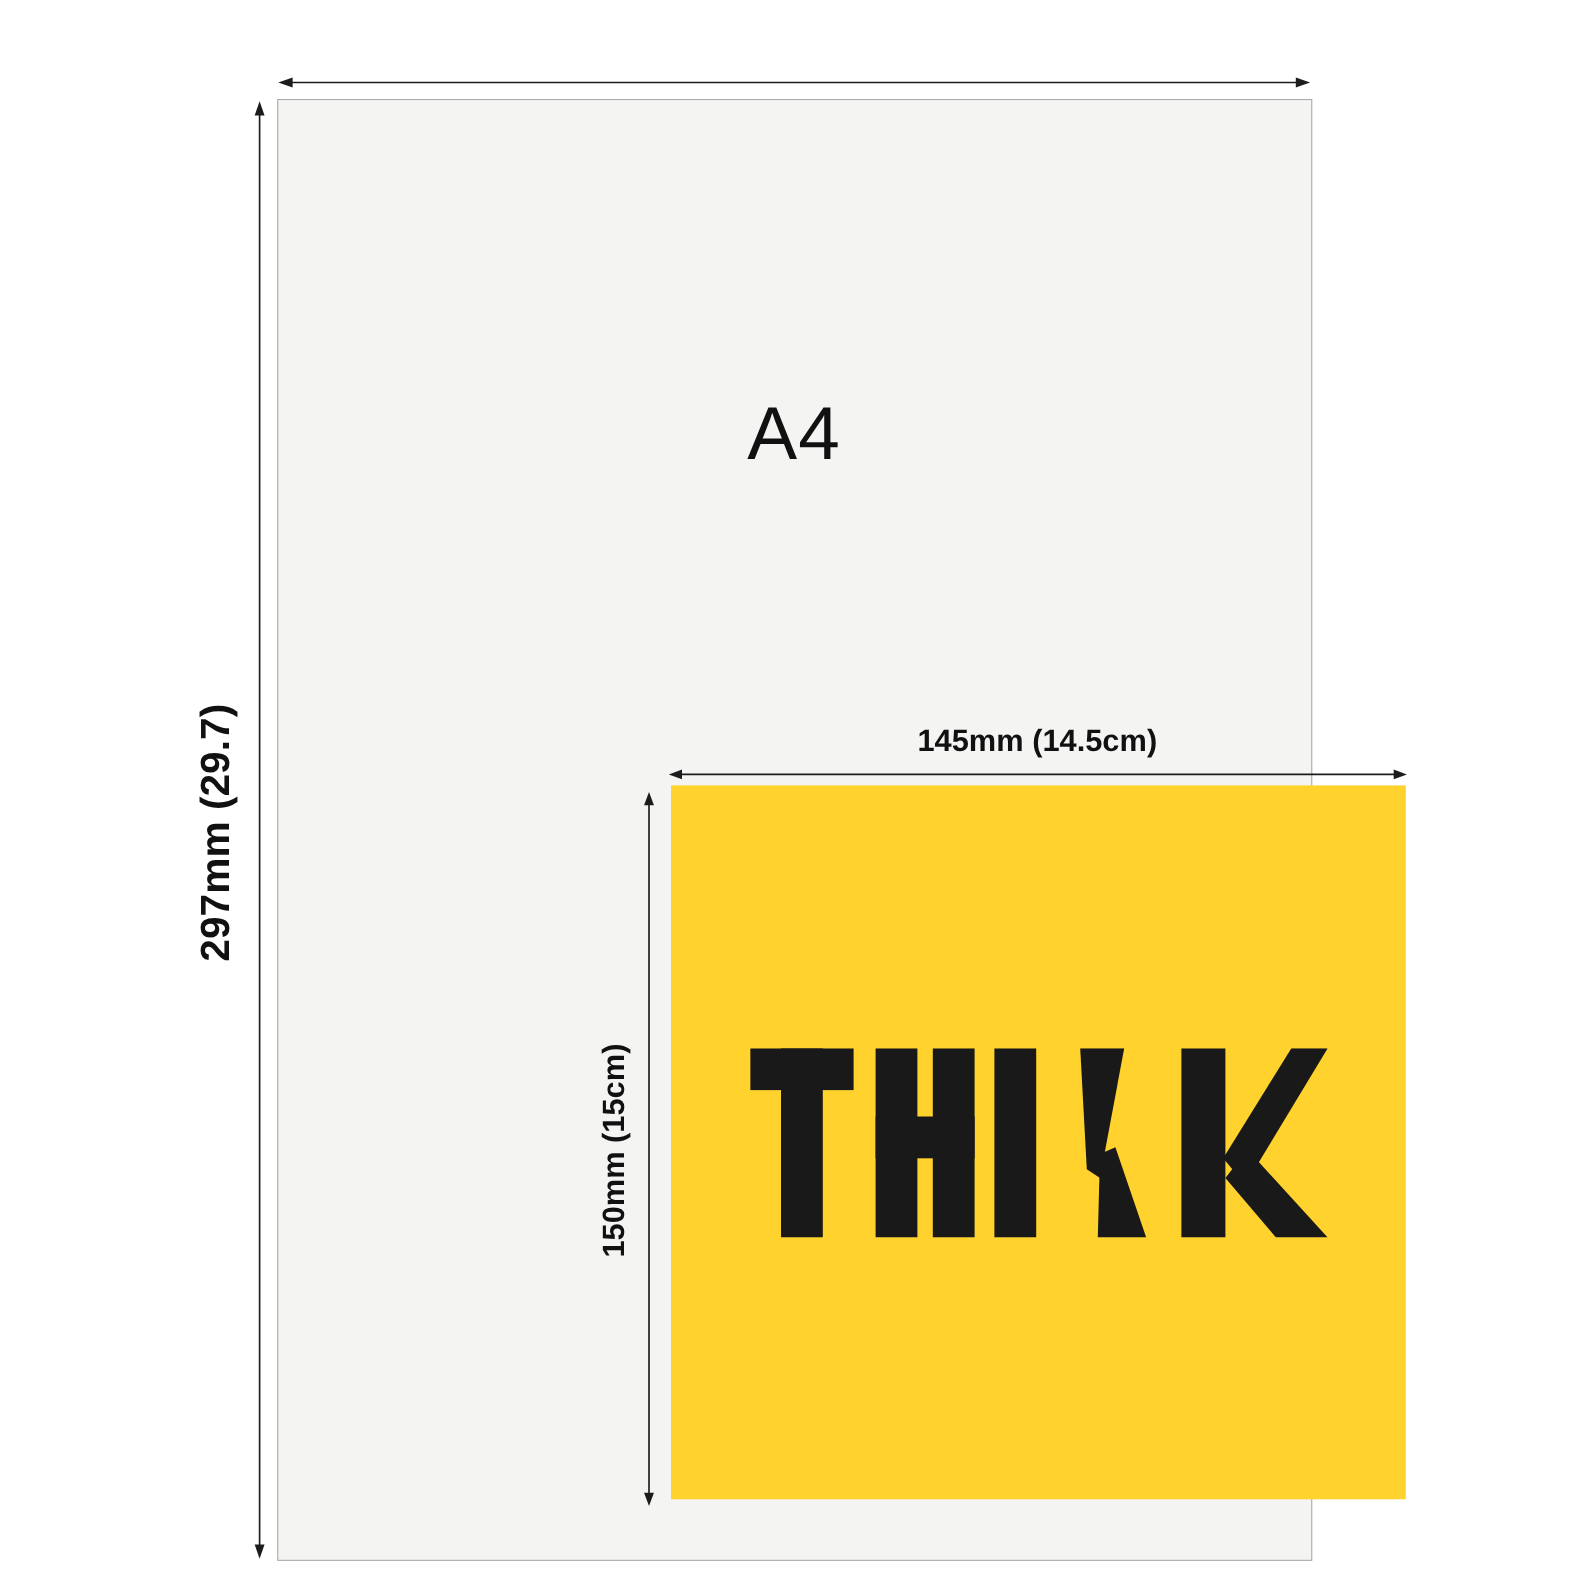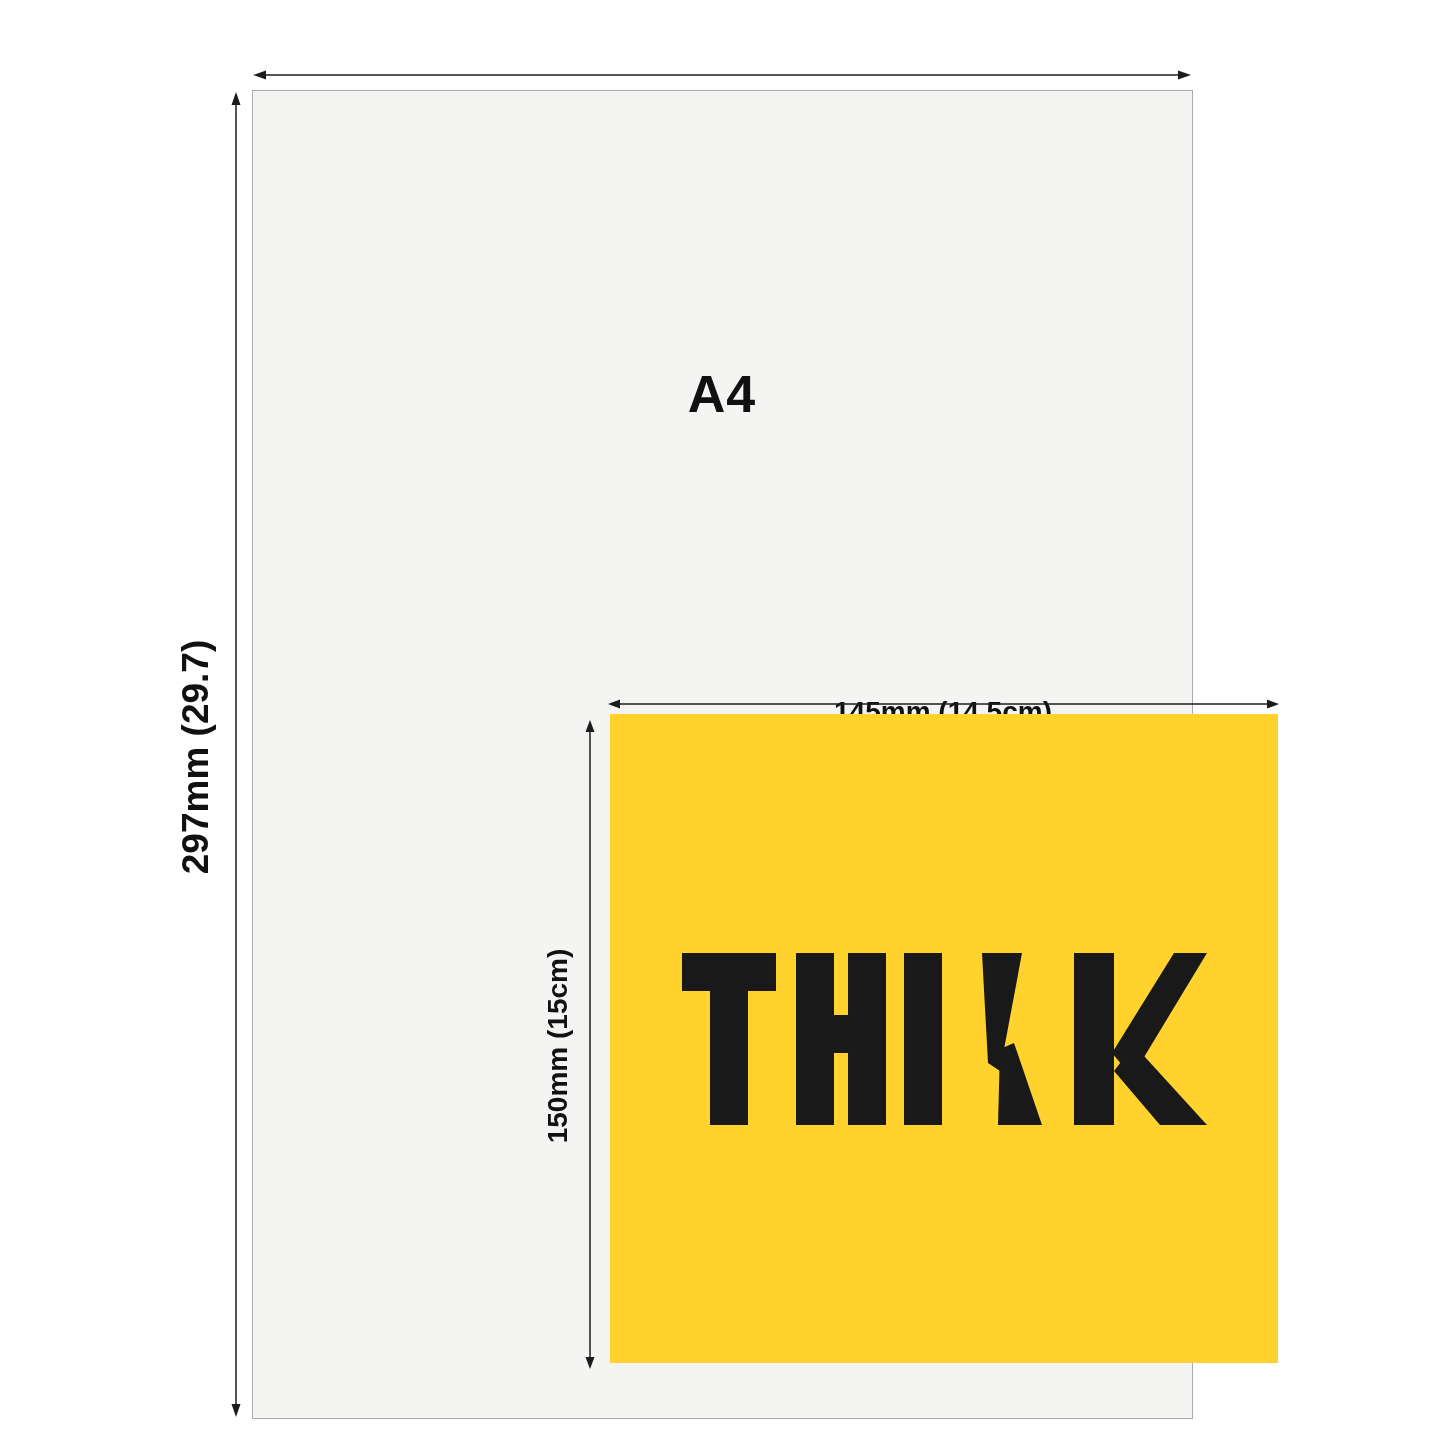--- a/index.html
+++ b/index.html
@@ -25,43 +25,43 @@
     height: 1329px;
     background: #f4f4f3;
     border: 1px solid #ababab;
     box-sizing: border-box;
   }
   .a4-label {
     position: absolute;
     left: 722px;
     top: 394px;
     transform: translate(-50%, -50%);
-    font-size: 52px;
-    font-weight: 700;
+    font-size: 68px;
+    font-weight: 400;
     color: #111111;
     letter-spacing: 1px;
     white-space: nowrap;
     text-align: center;
   }
 
   
   .dim-label {
     position: absolute;
     font-weight: 700;
     color: #111111;
     white-space: nowrap;
   }
   .dim-label.big { font-size: 37px; }
   .dim-label.small { font-size: 28px; }
   .dim-label.horiz { transform: translate(-50%, -50%); }
   .dim-label.vert { transform: translate(-50%, -50%) rotate(-90deg); }
 
   .label-210 { left: 722px; top: 37px; }
   .label-297 { left: 196px; top: 757px; }
-  .label-145 { left: 943px; top: 712px; }
+  .label-145 { left: 943px; top: 674px; }
   .label-150 { left: 558px; top: 1046px; }
 
   
   .dim-arrow { position: absolute; display: block; }
   .arrow-210 { left: 252px; top: 68px; }
   .arrow-297 { left: 229px; top: 91px; }
   .arrow-145 { left: 607px; top: 697px; }
   .arrow-150 { left: 583px; top: 719px; }
   .dim-arrow line { stroke: #1c1c1c; stroke-width: 1.5; }
   .dim-arrow polygon { fill: #1c1c1c; }

